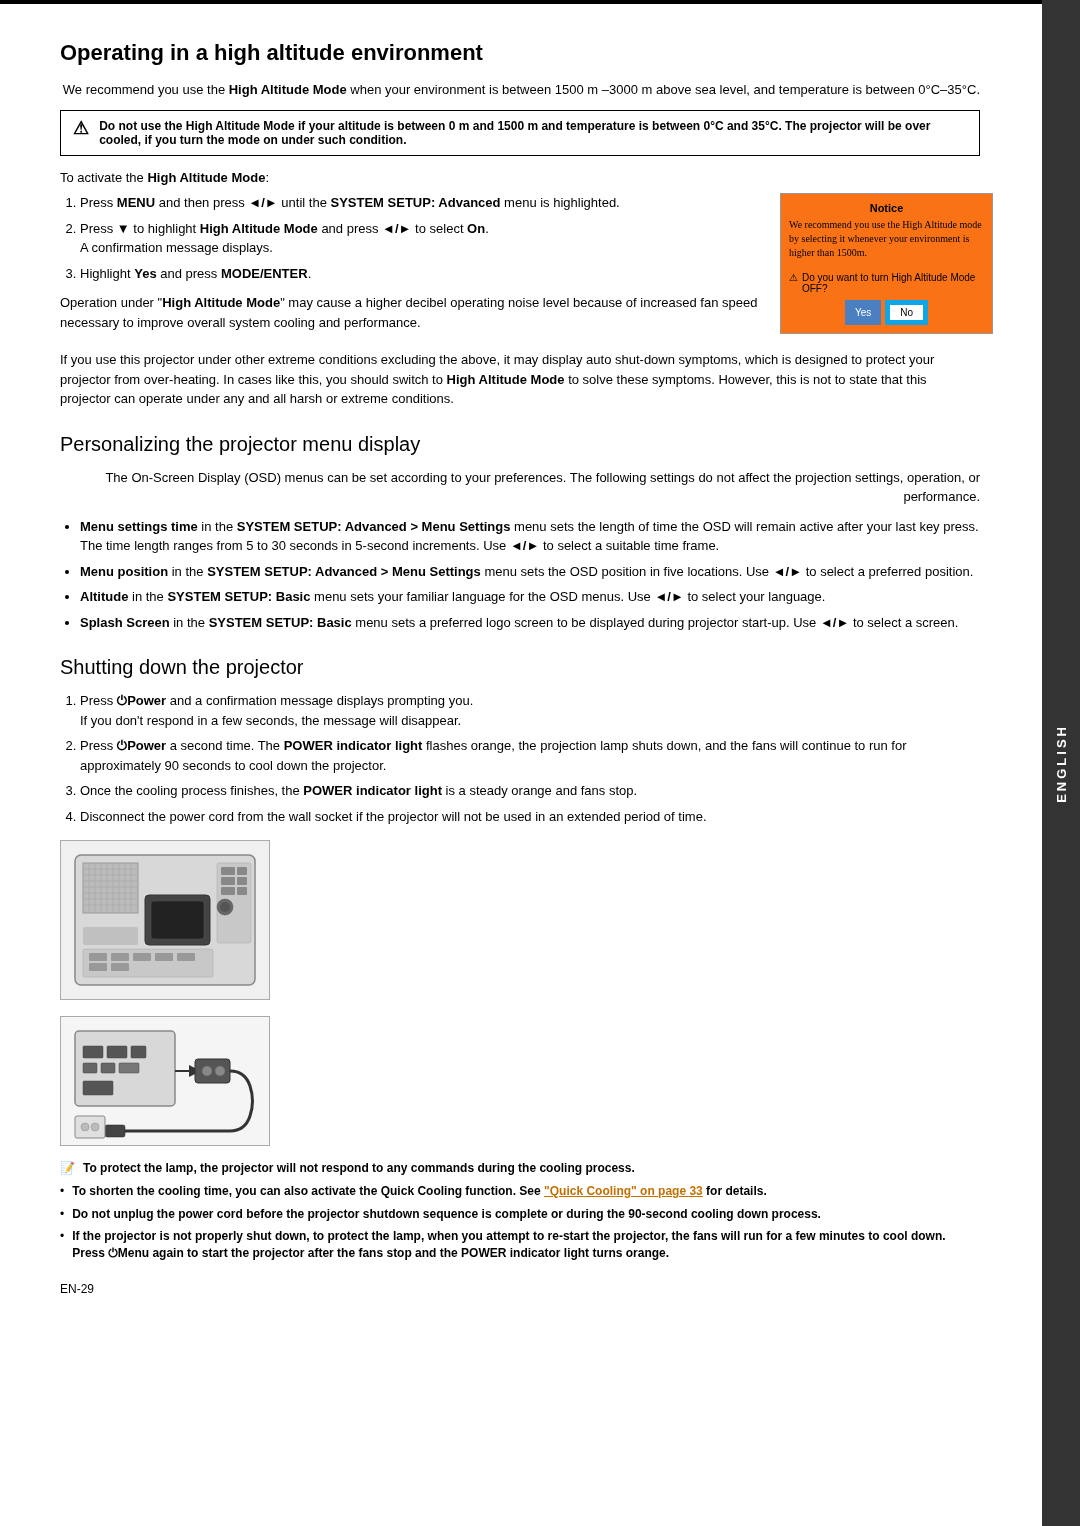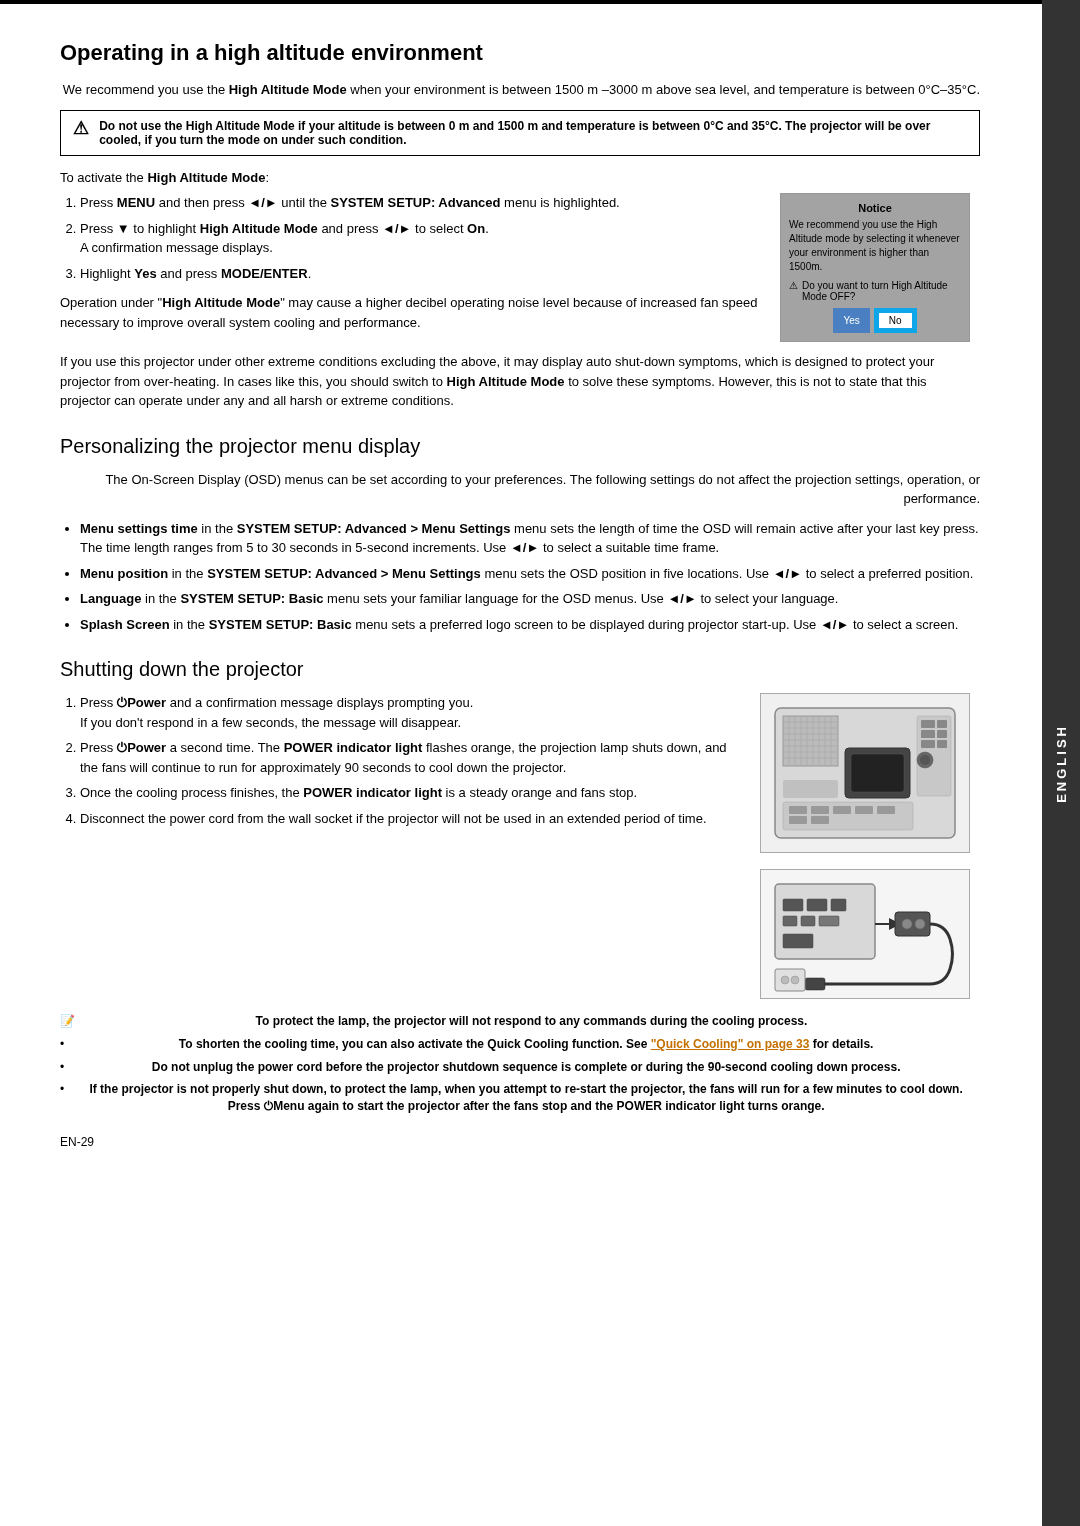--- a/index.html
+++ b/index.html
@@ -112,33 +112,34 @@
       line-height: 1.5;
     }
     ul.bullet-disc li {
       list-style-type: disc;
     }
     .bold { font-weight: bold; }
     .notice-box {
       border: 1px solid #999;
       padding: 8px;
       font-size: 11px;
-      width: 190px;
-      background: #a3a3a3;
+      width: 213px;
+      background: #f97316;
     }
     .notice-title {
       font-weight: bold;
       text-align: center;
       margin-bottom: 4px;
       font-size: 11px;
     }
     .notice-text {
       font-size: 10px;
       line-height: 1.4;
-      margin-bottom: 6px;
+      margin-bottom: 12px;
+      font-family: Liberation Serif, serif;
     }
     .notice-warning {
       display: flex;
       align-items: flex-start;
       gap: 4px;
       font-size: 10px;
       margin-bottom: 6px;
     }
     .notice-buttons {
       display: flex;
@@ -156,22 +157,23 @@
     .notice-btn-outline {
       background: #fff;
       color: #000;
       padding: 2px 10px;
       font-size: 10px;
       border: 5px solid #0ea5e9;
       cursor: pointer;
     }
     .two-col {
       display: flex;
-      gap: 16px;
+      gap: 4px;
       margin-bottom: 14px;
+      flex-direction: column;
     }
     .col-main { flex: 1; }
     .col-img {
       width: 220px;
       flex-shrink: 0;
       display: flex;
       flex-direction: column;
       gap: 16px;
     }
     .projector-img {
@@ -202,21 +204,21 @@
       gap: 8px;
       margin-bottom: 6px;
       align-items: flex-start;
       font-size: 12px;
       line-height: 1.4;
     }
     .note-icon {
       flex-shrink: 0;
       font-size: 12px;
     }
-    .note-text { flex: 1; text-align: center; }
+    .note-text { flex: 1; }
     .page-num {
       font-size: 12px;
       margin-top: 20px;
       padding-right: 50px;
     }
     .activate-label {
       margin-bottom: 6px;
       font-size: 13px;
     }
     .link-text {
@@ -296,21 +298,21 @@
     <p class="section-intro">The On-Screen Display (OSD) menus can be set according to your preferences. The following settings do not affect the projection settings, operation, or performance.</p>
 
     <ul class="bullet-disc">
       <li>
         <span class="bold">Menu settings time</span> in the <span class="bold">SYSTEM SETUP: Advanced &gt; Menu Settings</span> menu sets the length of time the OSD will remain active after your last key press. The time length ranges from 5 to 30 seconds in 5-second increments. Use <span class="bold">◄/►</span> to select a suitable time frame.
       </li>
       <li>
         <span class="bold">Menu position</span> in the <span class="bold">SYSTEM SETUP: Advanced &gt; Menu Settings</span> menu sets the OSD position in five locations. Use <span class="bold">◄/►</span> to select a preferred position.
       </li>
       <li>
-        <span class="bold">Language</span> in the <span class="bold">SYSTEM SETUP: Basic</span> menu sets your familiar language for the OSD menus. Use <span class="bold">◄/►</span> to select your language.
+        <span class="bold">Altitude</span> in the <span class="bold">SYSTEM SETUP: Basic</span> menu sets your familiar language for the OSD menus. Use <span class="bold">◄/►</span> to select your language.
       </li>
       <li>
         <span class="bold">Splash Screen</span> in the <span class="bold">SYSTEM SETUP: Basic</span> menu sets a preferred logo screen to be displayed during projector start-up. Use <span class="bold">◄/►</span> to select a screen.
       </li>
     </ul>
 
     <h2>Shutting down the projector</h2>
 
     <div class="two-col">
       <div class="col-main">

